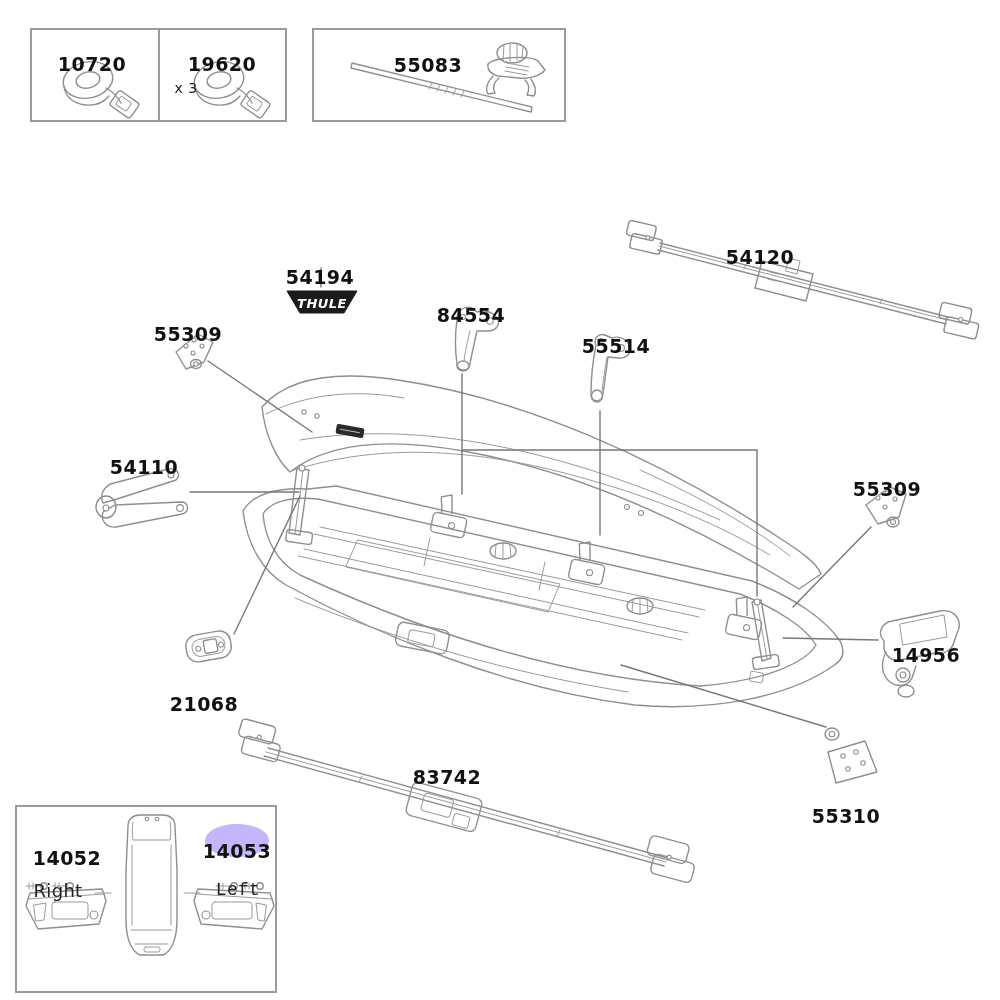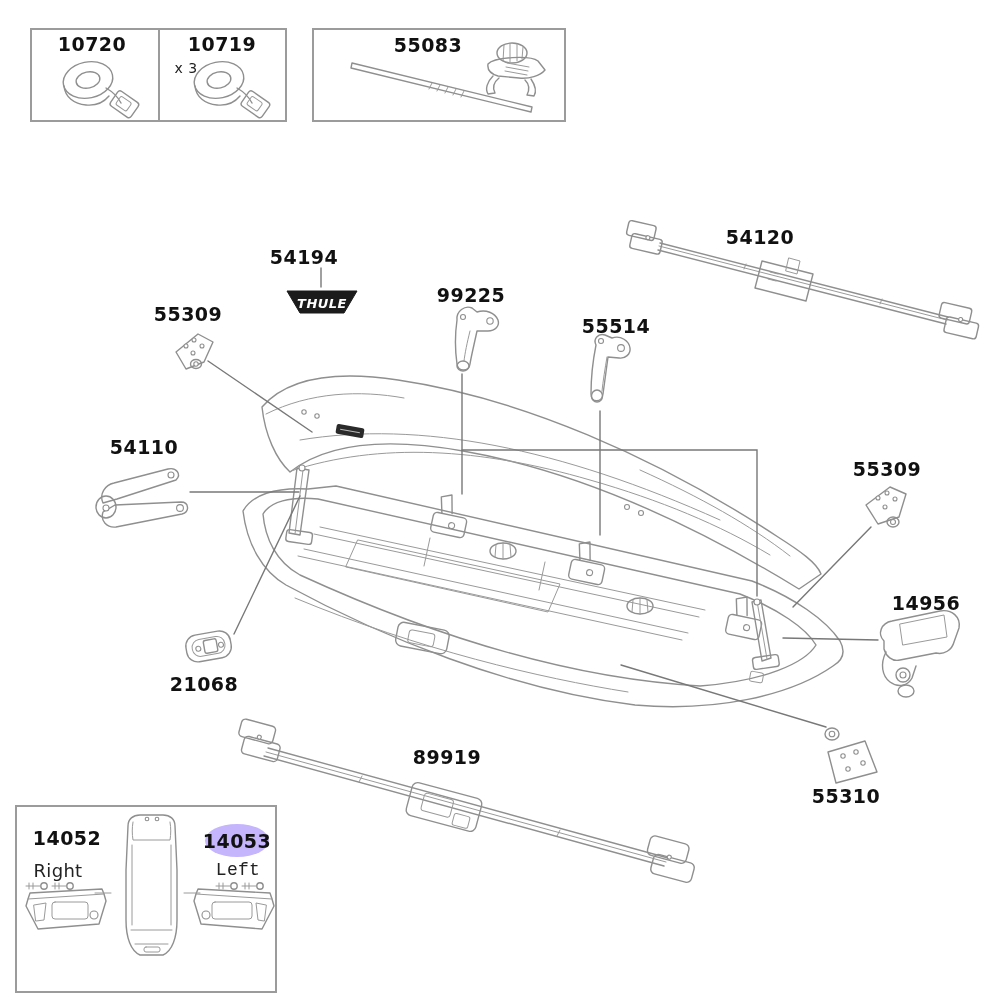--- a/index.html
+++ b/index.html
@@ -9,21 +9,21 @@
   }
   svg{position:absolute;left:0;top:0;}
   .ln{fill:none;stroke:#8f8f8f;stroke-width:1.4;stroke-linecap:round;stroke-linejoin:round;}
   .lnt{fill:none;stroke:#9a9a9a;stroke-width:1;stroke-linecap:round;stroke-linejoin:round;}
   .ld{fill:none;stroke:#787878;stroke-width:1.4;stroke-linecap:round;}
   .hole{fill:#fff;stroke:#8f8f8f;stroke-width:1.1;}
   .kit-box{position:absolute;border:2px solid #9b9b9b;background:transparent;}
   .divider{position:absolute;top:0;bottom:0;width:0;border-left:2px solid #9b9b9b;}
   .lbl{
     position:absolute;transform:translateX(-50%);white-space:nowrap;
-    font-size:19px;font-weight:700;color:#111;letter-spacing:0.5px;
+    font-size:19px;font-weight:700;color:#111;letter-spacing:0.5px;margin-top:20px;
   }
   .sub{font-size:18px;font-weight:400;color:#222;letter-spacing:0.3px;}
   .qty{font-size:14px;font-weight:400;color:#222;padding-left:32px;}
   .hl{
     position:absolute;width:64px;height:33px;border-radius:50%;
     display:flex;align-items:center;justify-content:center;
     transform:translateX(-50%);
   }
 </style>
 </head>
@@ -316,33 +316,33 @@
         <circle class="ln" cx="234" cy="886" r="3.2"></circle>
         <path class="lnt" d="M242,886 L256,886 M245,883 L245,889 M249,883 L249,889"></path>
         <circle class="ln" cx="260" cy="886" r="3.2"></circle>
         <path class="lnt" d="M184,893 L200,893"></path>
       </g>
     </g>
   </svg>
 
   <div class="lbl" style="left:92px;top:33px;">10720</div>
   <div class="lbl qty" style="left:170px;top:60px;">x 3</div>
-  <div class="lbl" style="left:222px;top:33px;">10719</div>
+  <div class="lbl" style="left:222px;top:33px;">19620</div>
   <div class="lbl" style="left:428px;top:34px;">55083</div>
 
-  <div class="lbl" style="left:304px;top:246px;">54194</div>
-  <div class="lbl" style="left:471px;top:284px;">99225</div>
+  <div class="lbl" style="left:320px;top:246px;">54194</div>
+  <div class="lbl" style="left:471px;top:284px;">84554</div>
   <div class="lbl" style="left:616px;top:315px;">55514</div>
   <div class="lbl" style="left:760px;top:226px;text-align:center;">54120</div>
   <div class="lbl" style="left:188px;top:303px;">55309</div>
   <div class="lbl" style="left:144px;top:436px;">54110</div>
   <div class="lbl" style="left:887px;top:458px;">55309</div>
-  <div class="lbl" style="left:926px;top:592px;">14956</div>
+  <div class="lbl" style="left:926px;top:624px;">14956</div>
   <div class="lbl" style="left:204px;top:673px;">21068</div>
-  <div class="lbl" style="left:447px;top:746px;">89919</div>
+  <div class="lbl" style="left:447px;top:746px;">83742</div>
   <div class="lbl" style="left:846px;top:785px;">55310</div>
 
   <div class="lbl" style="left:67px;top:827px;">14052</div>
   <div class="lbl sub" style="left:58px;top:860px;">Right</div>
   <div class="hl" style="left:237px;top:824px;background:#c4b5fd;">
     <span class="lbl" style="position:static;transform:none;">14053</span>
   </div>
   <div class="lbl sub" style="left:238px;top:860px;font-family:Liberation Mono, monospace;">Left</div>
 
 </div>

